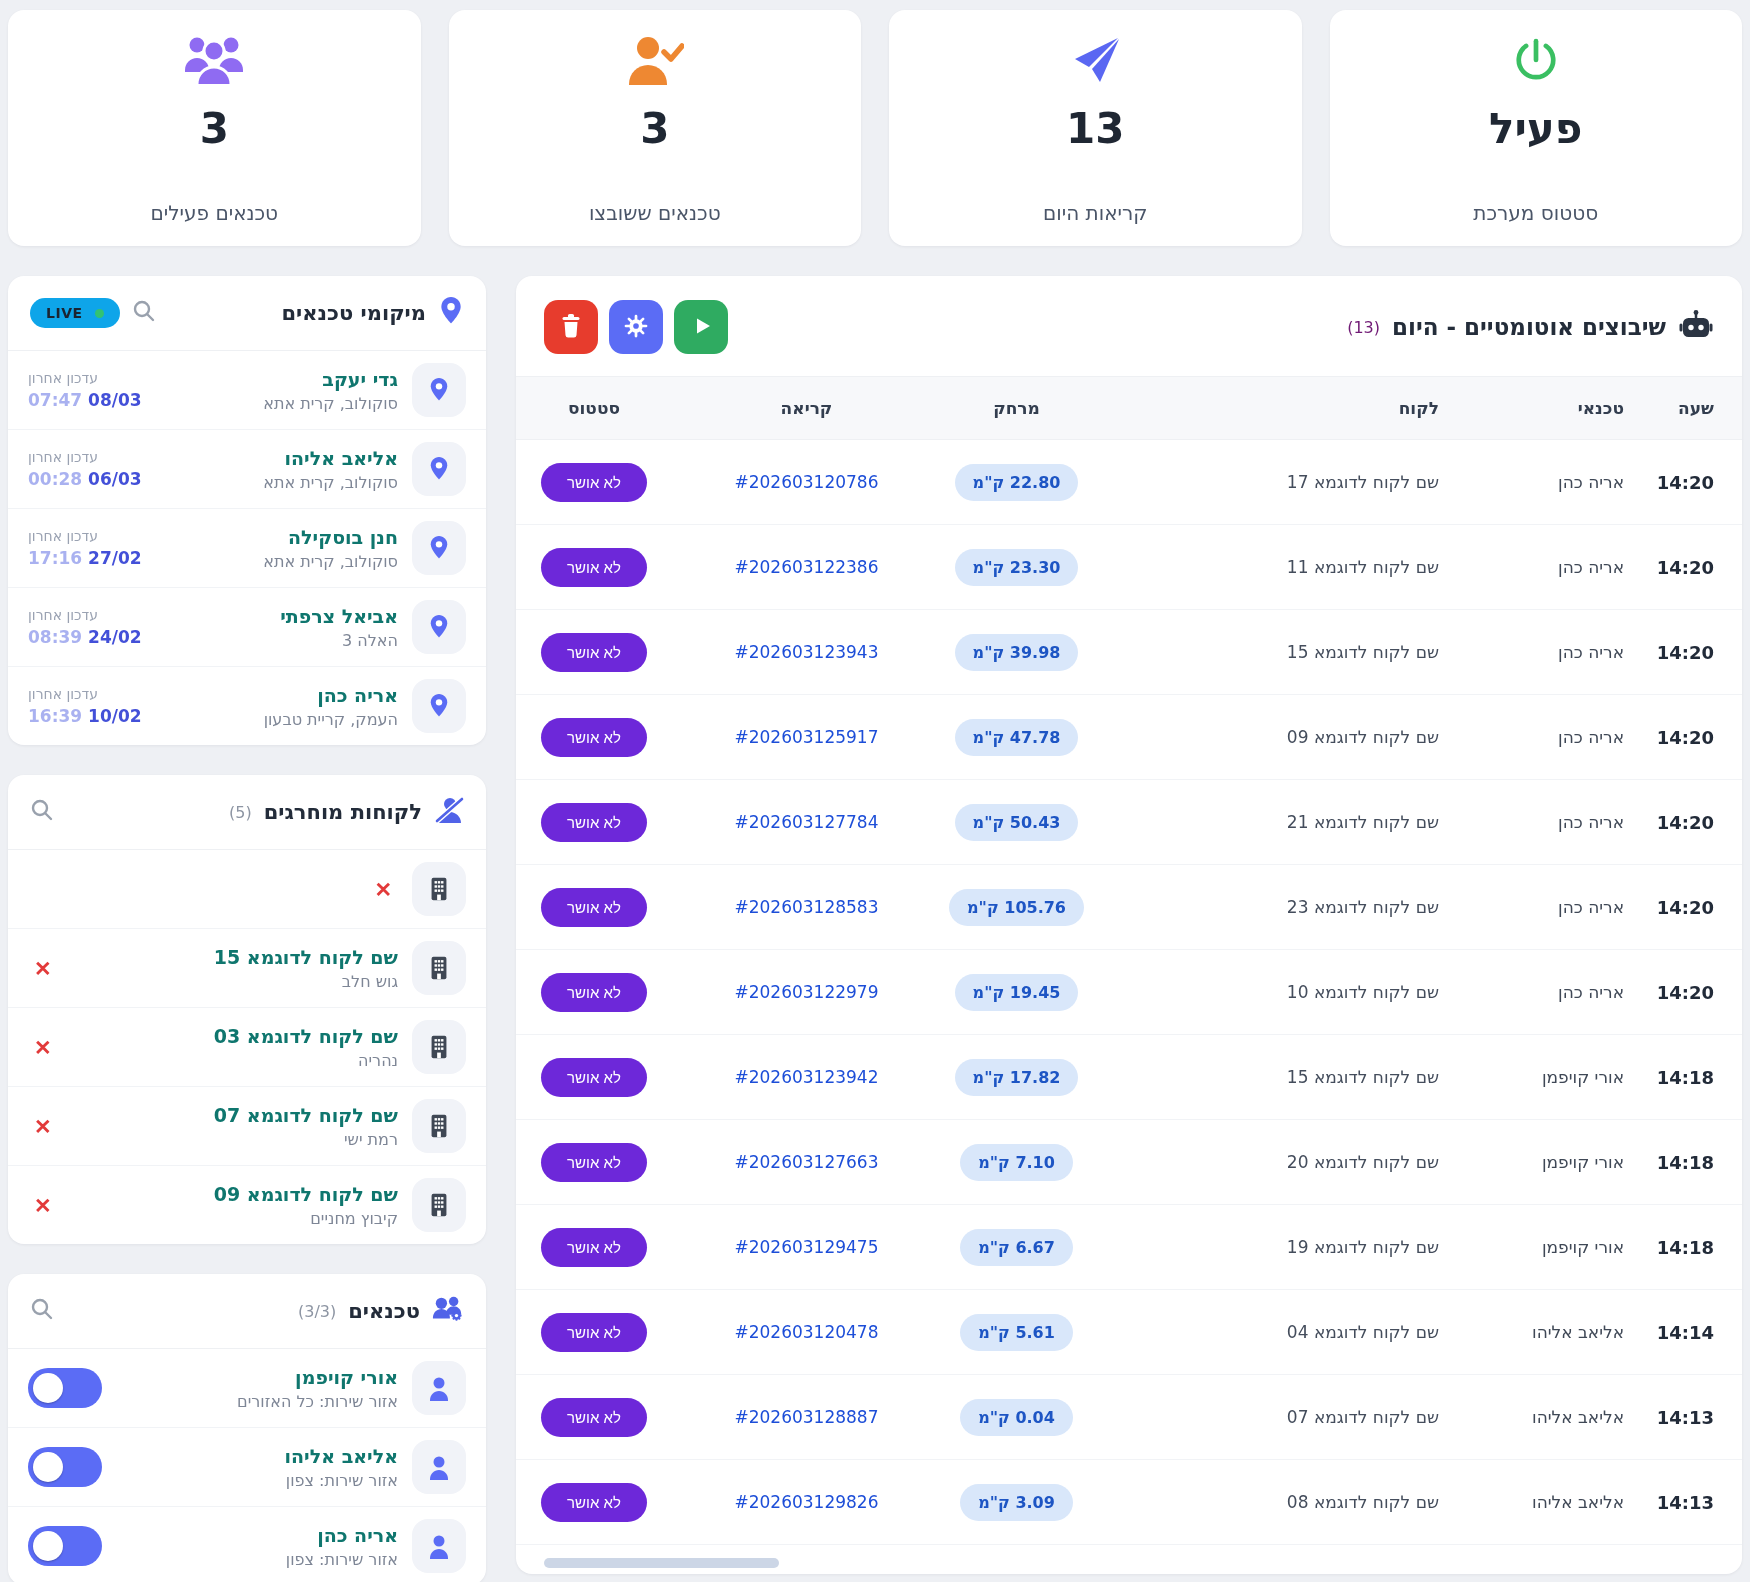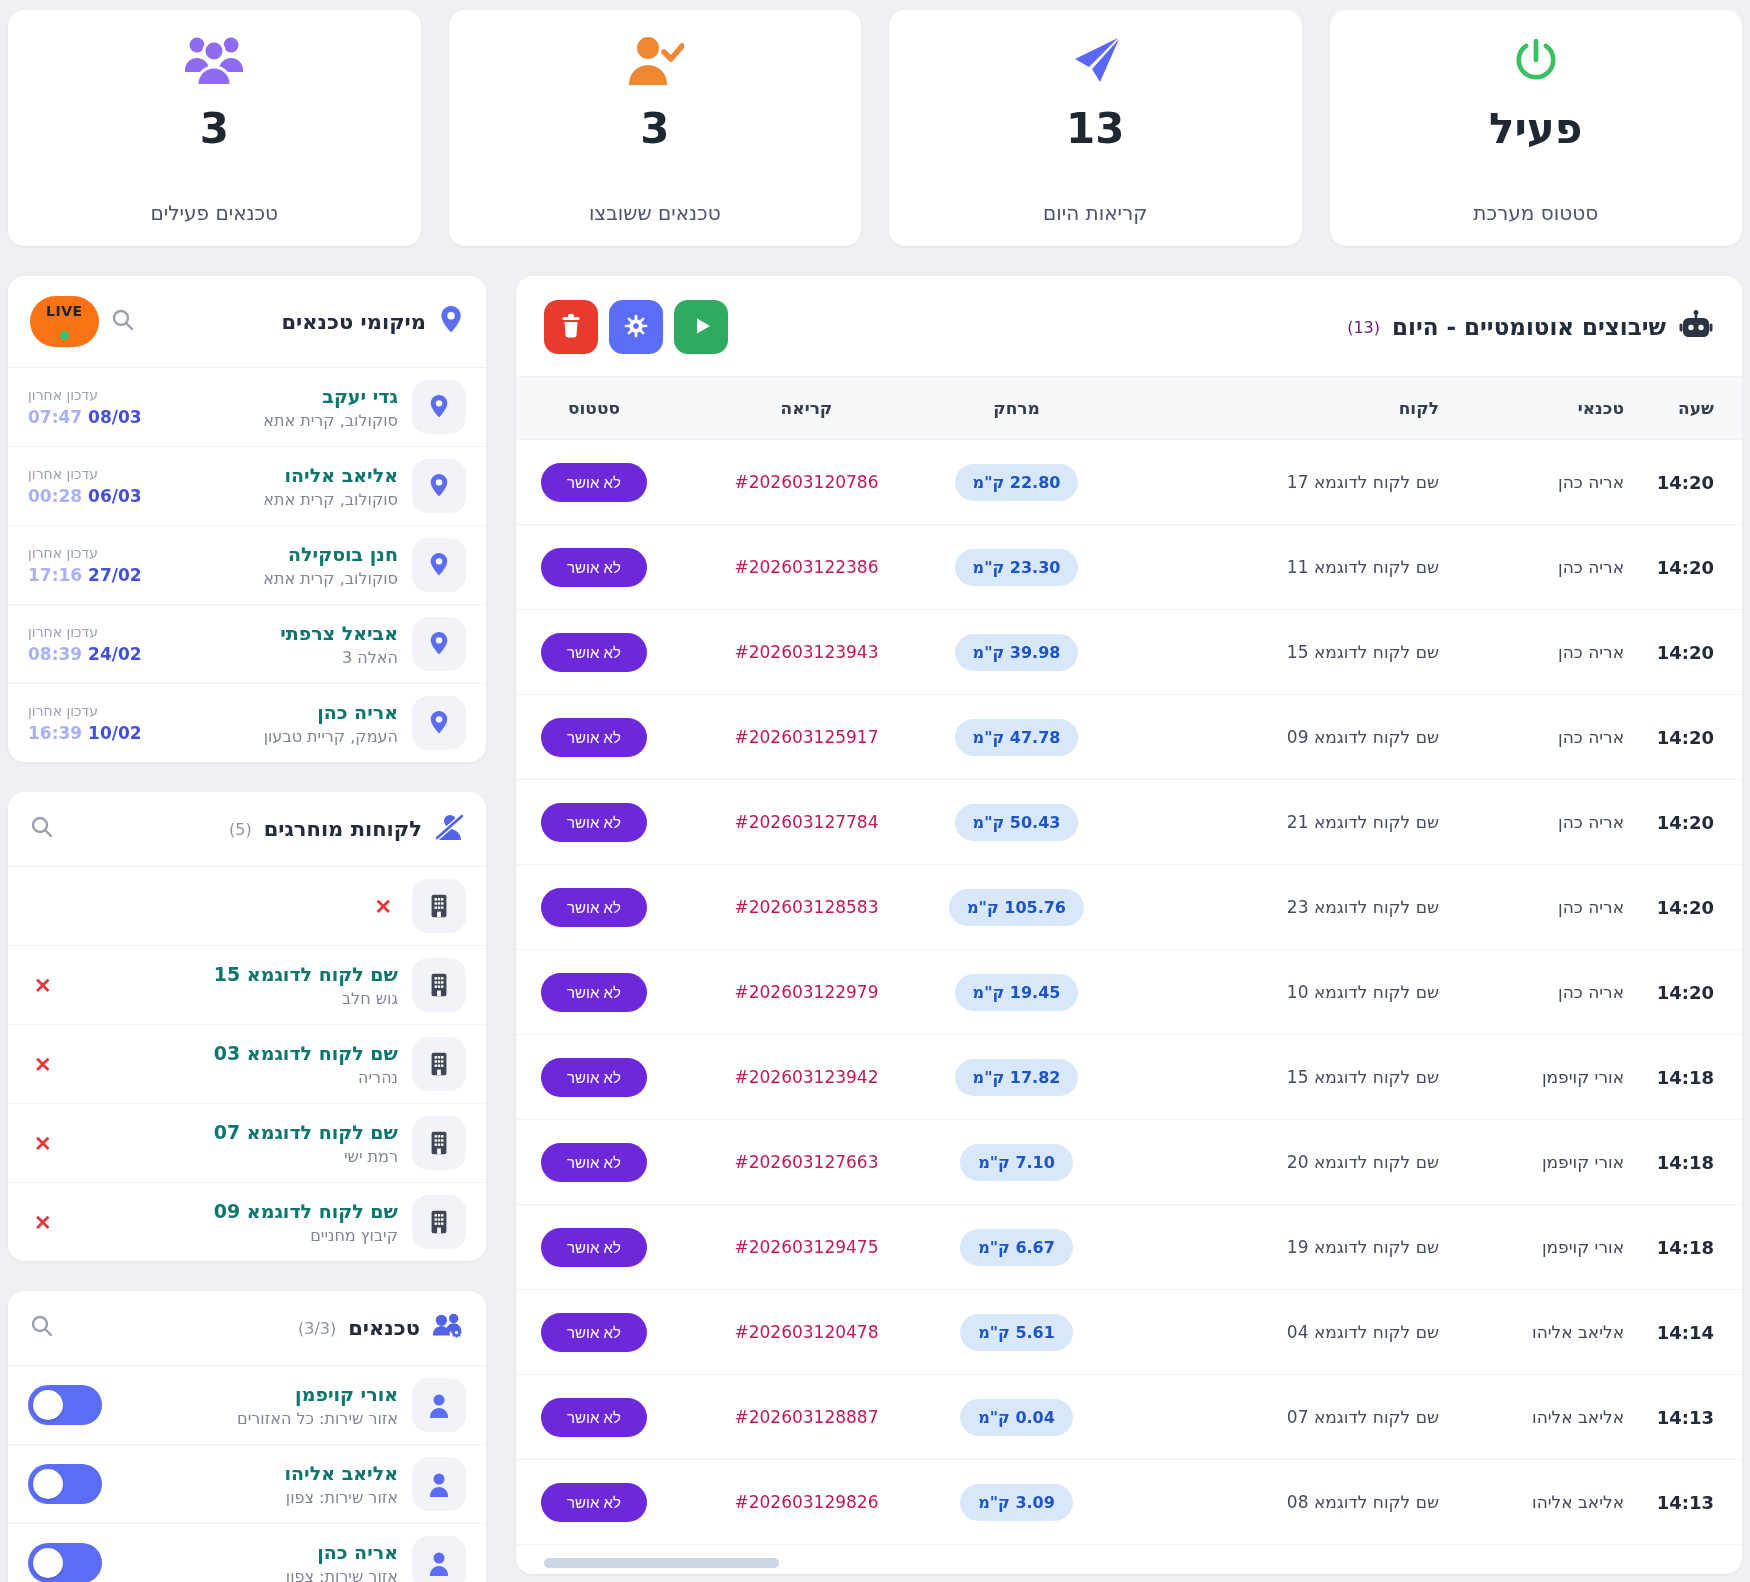--- a/index.html
+++ b/index.html
@@ -30,22 +30,22 @@
   .panel { background: #fff; border-radius: 16px; box-shadow: 0 1px 3px rgba(16,24,40,.06); overflow: hidden; }
   .panel-header {
     display: flex; align-items: center; gap: 12px;
     padding: 20px 22px; border-bottom: 1px solid #eef0f3;
   }
   .panel-title { font-size: 21px; font-weight: bold; color: #232c3a; }
   .panel-count { font-size: 16px; color: #8d95a3; }
   .spacer { flex: 1; }
   .live-badge {
     direction: ltr; display: flex; align-items: center; gap: 12px;
-    background: #f97316; border-radius: 999px; padding: 7px 16px;
-    font-size: 14px; font-weight: bold; color: #1b2431; letter-spacing: .5px; flex-direction: column;
+    background: #0ea5e9; border-radius: 999px; padding: 7px 16px;
+    font-size: 14px; font-weight: bold; color: #1b2431; letter-spacing: .5px;
   }
   .live-dot { width: 9px; height: 9px; border-radius: 50%; background: #33c272; }
 
   .s-item { display: flex; align-items: center; gap: 14px; padding: 12px 20px; min-height: 74px; border-bottom: 1px solid #f1f3f6; }
   .s-item:last-child { border-bottom: none; }
   .sq-icon {
     width: 54px; height: 54px; border-radius: 16px; background: #f1f3f8;
     display: flex; align-items: center; justify-content: center; flex-shrink: 0;
   }
   .s-text { flex: 1; min-width: 0; }
@@ -92,21 +92,21 @@
   }
   .t-row { height: 85px; border-bottom: 1px solid #f1f3f6; }
   .col-center { text-align: center; }
   .time-cell { font-size: 18px; font-weight: bold; color: #222b39; }
   .tech-cell { font-size: 17px; color: #3f4856; }
   .cust-cell { font-size: 17px; color: #444d5c; }
   .dist-pill {
     display: inline-block; background: #d9e7fa; color: #1d55c4;
     font-size: 16px; font-weight: bold; padding: 9px 18px; border-radius: 999px;
   }
-  .call-link { color: #be185d; font-size: 17px; text-decoration: none; }
+  .call-link { color: #1d4ed8; font-size: 17px; text-decoration: none; }
   .status-pill {
     display: inline-block; background: #6d28d9; color: #fff;
     font-size: 15px; font-weight: normal; padding: 11px 26px; border-radius: 999px; border: none;
   }
 
   .scroll-thumb {
     position: absolute; left: 28px; bottom: 6px; width: 235px; height: 10px;
     border-radius: 5px; background: #ccd6e6;
   }
 </style>

